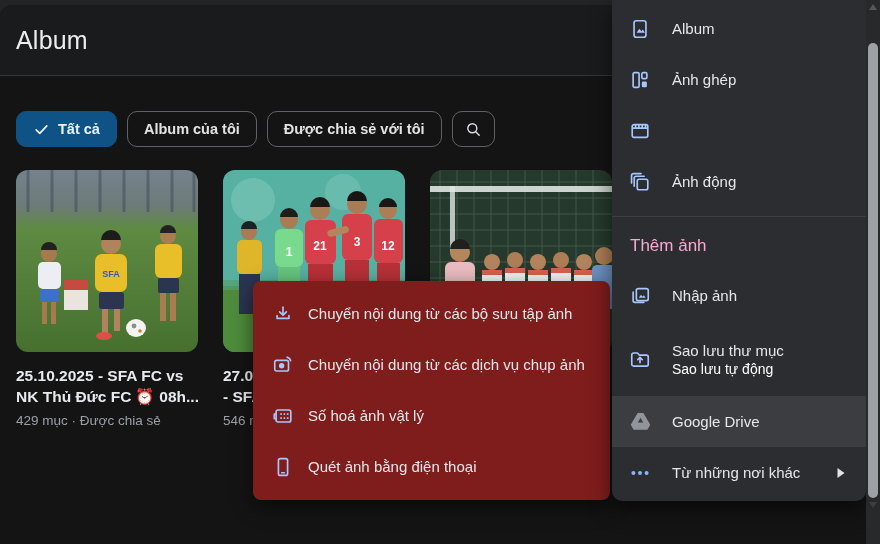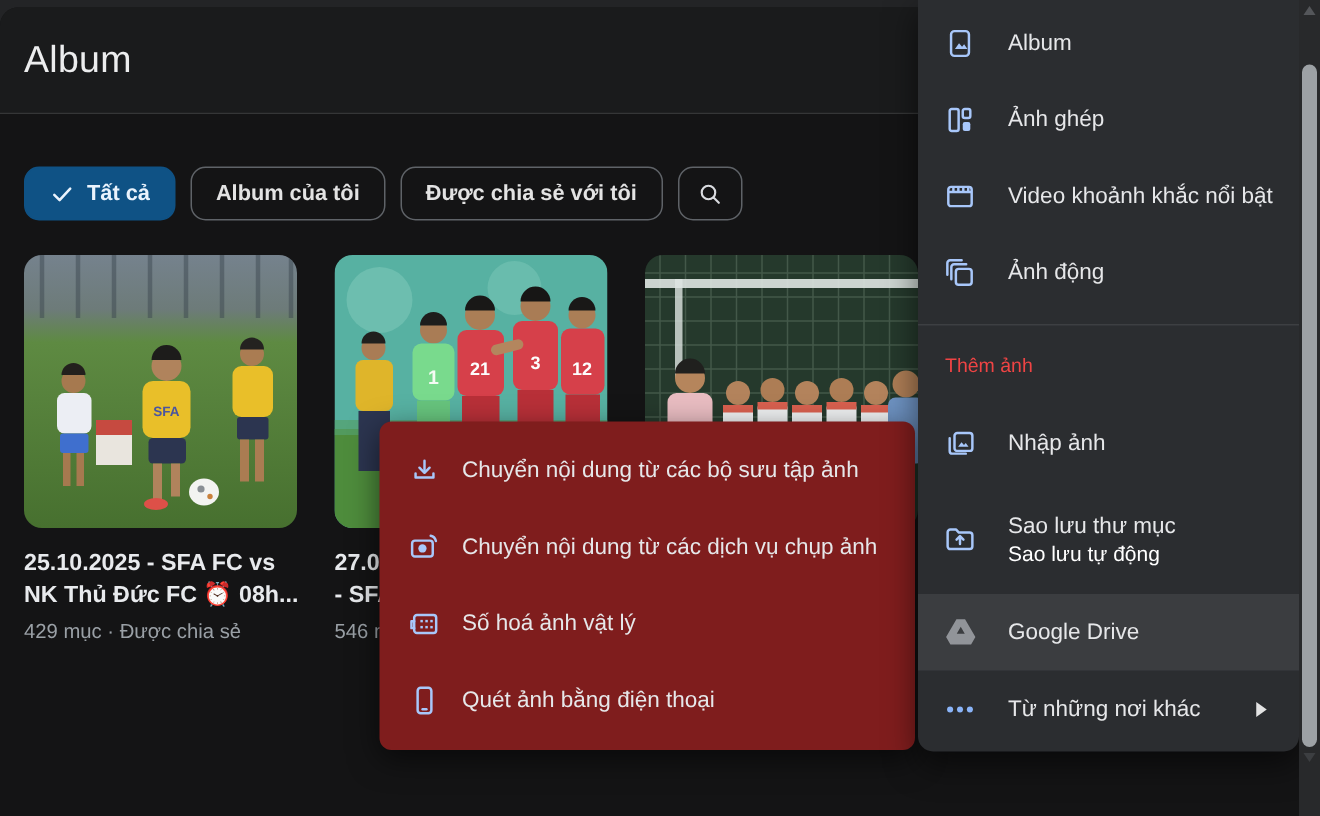--- a/index.html
+++ b/index.html
@@ -39,21 +39,21 @@
   .popup-item span { color:#e6e7e9; font-size:15px; font-weight:500; }
 
   
   .menu { position:absolute; left:612px; top:0; width:254px; height:501px;
     background:#2b2d30; border-radius:0 0 10px 10px; box-shadow:0 8px 22px rgba(0,0,0,.55);
     padding-top:3px; z-index:30; }
   .menu-item { height:51px; display:flex; align-items:center; padding-left:16px; gap:20px; cursor:pointer; position:relative; }
   .menu-item .mi-icon { width:24px; height:24px; display:flex; align-items:center; justify-content:center; }
   .menu-item span { color:#e6e7e9; font-size:15px; font-weight:500; }
   .menu-sep { border-top:1px solid #3d3f42; margin-top:9px; }
-  .menu-section { color:#ef4444; font-size:13px; margin:19px 0 0 18px; height:16px; }
+  .menu-section { color:#f9a8d4; font-size:17px; margin:19px 0 0 18px; height:16px; }
   .menu-item.first-after-section { margin-top:18px;text-align:center; }
   .menu-item.two-line { height:62px; margin-top:7px; }
   .two-line .mi-text { display:flex; flex-direction:column; gap:2px; }
   .two-line .mi-sub { color:#ffffff; font-size:14px; font-weight:400; }
   .menu-item.highlight { background:#3b3d40; margin-top:6px;text-align:right; }
   .submenu-arrow { position:absolute; right:20px; top:50%; transform:translateY(-50%); }
 
   
   .scrollbar { position:absolute; left:866px; top:0; width:14px; height:544px;
     background:#28292b; z-index:40; }
@@ -329,21 +329,20 @@
       </span>
       <span>Ảnh ghép</span>
     </div>
     <div class="menu-item">
       <span class="mi-icon">
         <svg width="22" height="22" viewBox="0 0 24 24" fill="none" stroke="#a8c7fa" stroke-width="1.8" stroke-linejoin="round">
           <rect x="3.5" y="5" width="17" height="14" rx="2"></rect>
           <path d="M3.5 8.8 h17 M7.2 5 v3.8 M10.8 5 v3.8 M14.4 5 v3.8 M18 5 v3.8"></path>
         </svg>
       </span>
-      <span>Video khoảnh khắc nổi bật</span>
     </div>
     <div class="menu-item">
       <span class="mi-icon">
         <svg width="22" height="22" viewBox="0 0 24 24" fill="none" stroke="#a8c7fa" stroke-width="1.8" stroke-linecap="round" stroke-linejoin="round">
           <rect x="9" y="9" width="11.5" height="11.5" rx="2"></rect>
           <path d="M5.7 16.5 V7.7 a2 2 0 0 1 2 -2 h8.8"></path>
           <path d="M2.8 13.2 V4.8 a2 2 0 0 1 2 -2 h8.4"></path>
         </svg>
       </span>
       <span>Ảnh động</span>

